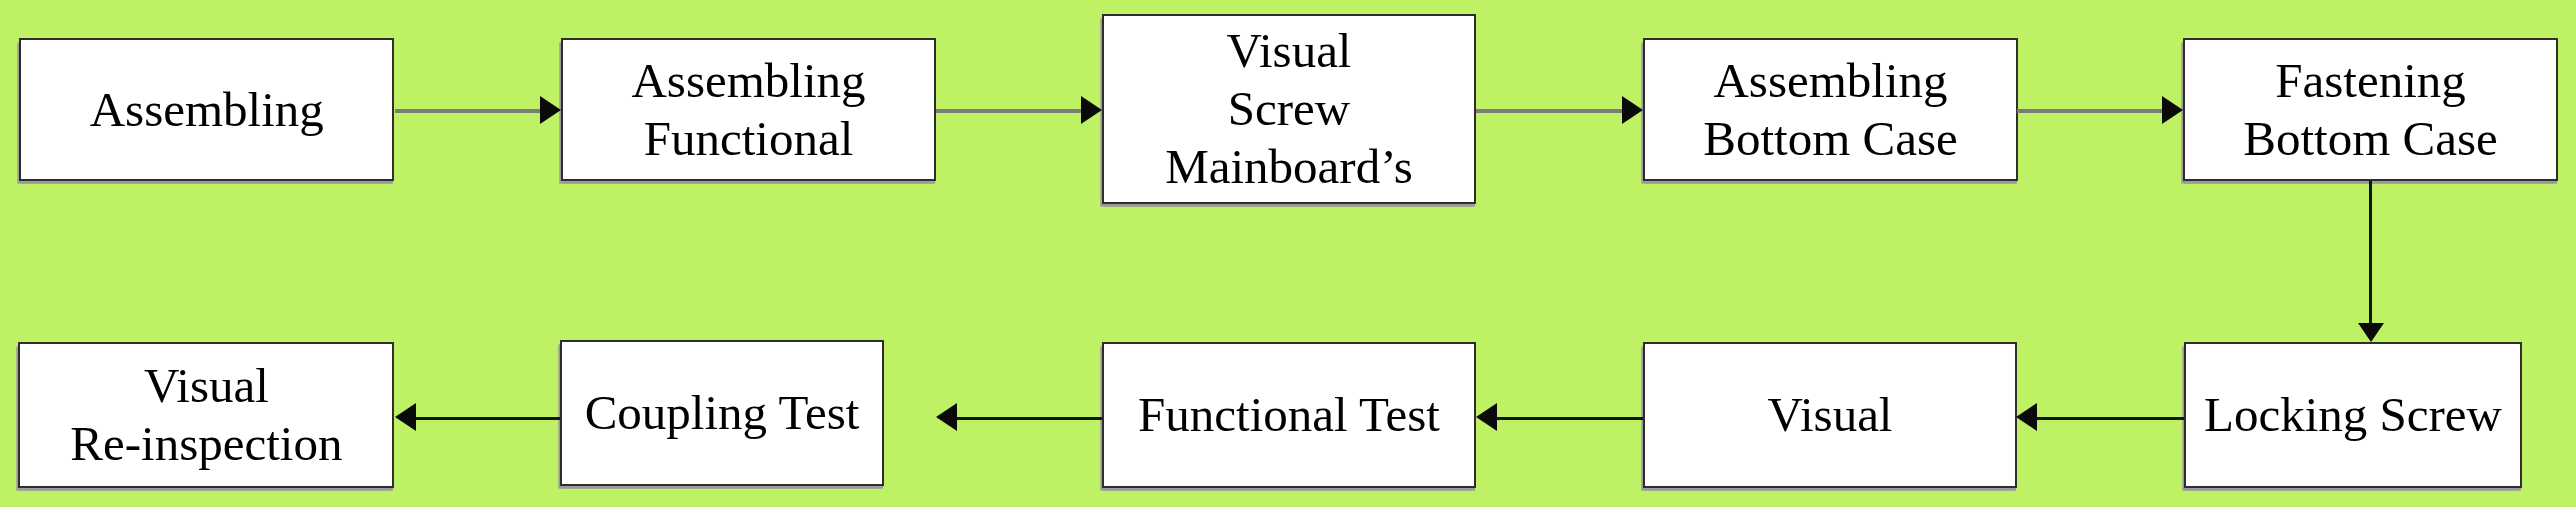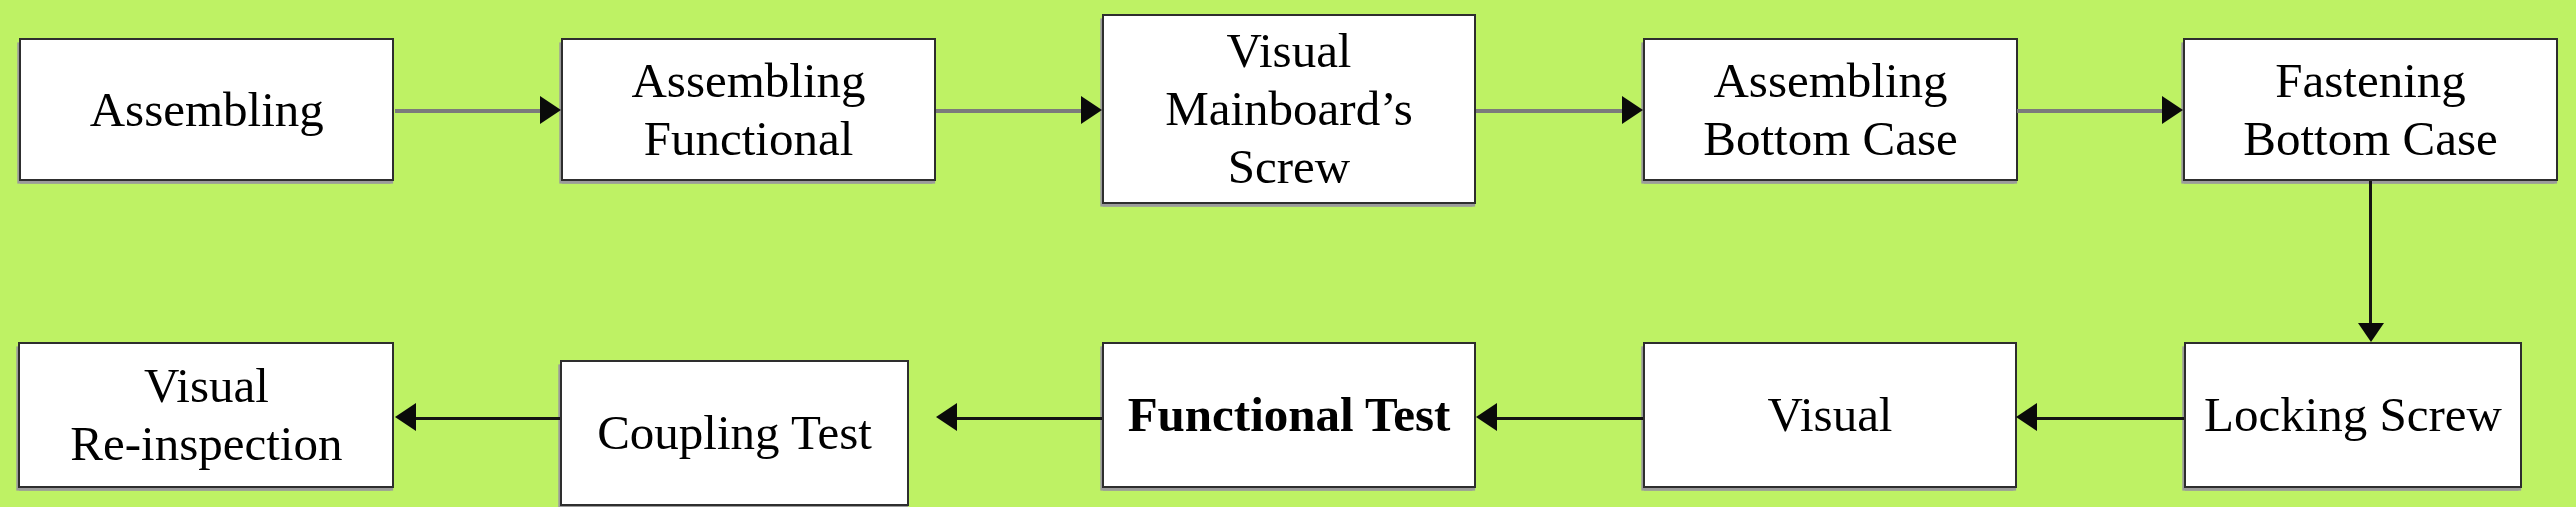--- a/index.html
+++ b/index.html
@@ -60,47 +60,47 @@
     <span>Assembling</span>
   </div>
 
   <div class="node" style="left:561px; top:38px; width:375px; height:143px;">
     <span>Assembling</span>
     <span>Functional</span>
   </div>
 
   <div class="node" style="left:1102px; top:14px; width:374px; height:190px;">
     <span>Visual</span>
+    <span>Screw</span>
     <span>Mainboard’s</span>
-    <span>Screw</span>
   </div>
 
   <div class="node" style="left:1643px; top:38px; width:375px; height:143px;">
     <span>Assembling</span>
     <span>Bottom Case</span>
   </div>
 
   <div class="node" style="left:2183px; top:38px; width:375px; height:143px;text-align:center;">
     <span>Fastening</span>
     <span>Bottom Case</span>
   </div>
 
   <div class="node" style="left:2184px; top:342px; width:338px; height:146px;">
     <span>Locking Screw</span>
   </div>
 
   <div class="node" style="left:1643px; top:342px; width:374px; height:146px;">
     <span>Visual</span>
   </div>
 
-  <div class="node" style="left:1102px; top:342px; width:374px; height:146px;font-weight:bold;">
+  <div class="node" style="left:1102px; top:342px; width:374px; height:146px;">
     <span>Functional Test</span>
   </div>
 
-  <div class="node" style="left:560px; top:360px; width:349px; height:146px;">
+  <div class="node" style="left:560px; top:340px; width:324px; height:146px;">
     <span>Coupling Test</span>
   </div>
 
   <div class="node" style="left:18.4px; top:342px; width:376px; height:146px;">
     <span>Visual</span>
     <span>Re-inspection</span>
   </div>
 
   <div>
     <div class="hline" style="left:395px; top:109px; width:147px;"></div>

